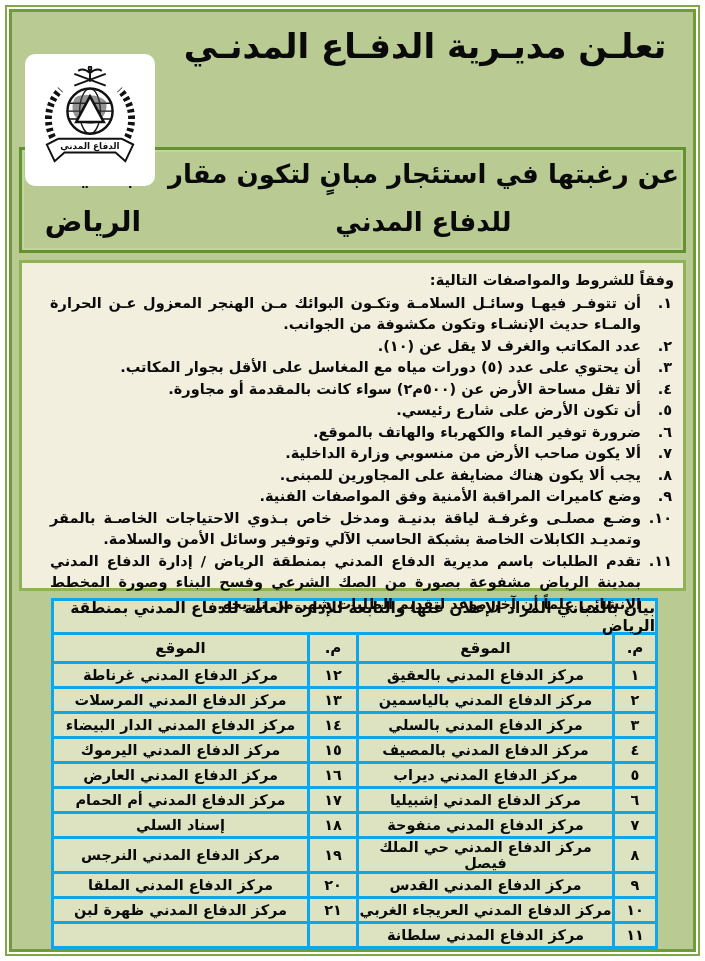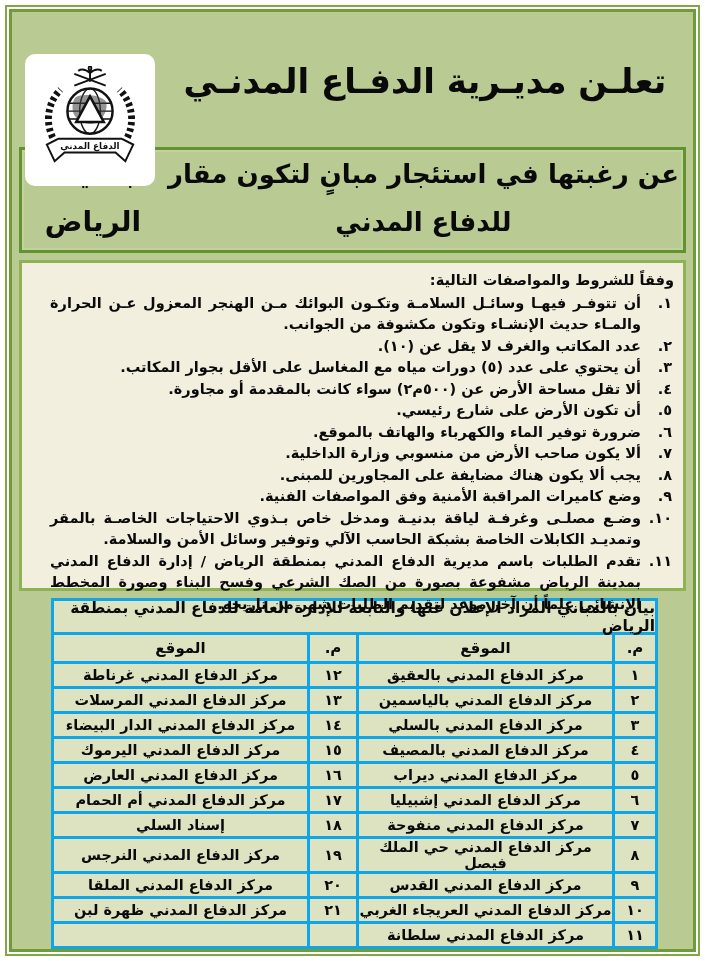--- a/index.html
+++ b/index.html
@@ -17,21 +17,21 @@
   
   .header { position:relative; height:128px; }
   .logo-box {
     position:absolute; left:6px; top:4px;
     width:130px; height:132px; background:#ffffff;
     border-radius:10px; display:flex; align-items:center; justify-content:center;margin-top:33px;
   }
   .logo-box svg { width:118px; height:108px; }
   .title-block {
     position:absolute; right:0; left:145px; top:0; height:100%;
-    display:flex; flex-direction:column; justify-content:center;
+    display:flex; justify-content:center;
     text-align:center;
   }
   .title-line1 { font-size:34px; line-height:58px; letter-spacing:-1px; }
   .title-line2 { font-size:36px; line-height:58px; letter-spacing:-1px; }
 
   
   .subtitle-box {
     margin-top:2px; height:106px;
     border:3px solid #639231; box-shadow:0 0 0 2px #c3d39c inset;
     display:flex; flex-direction:row; justify-content:center;

